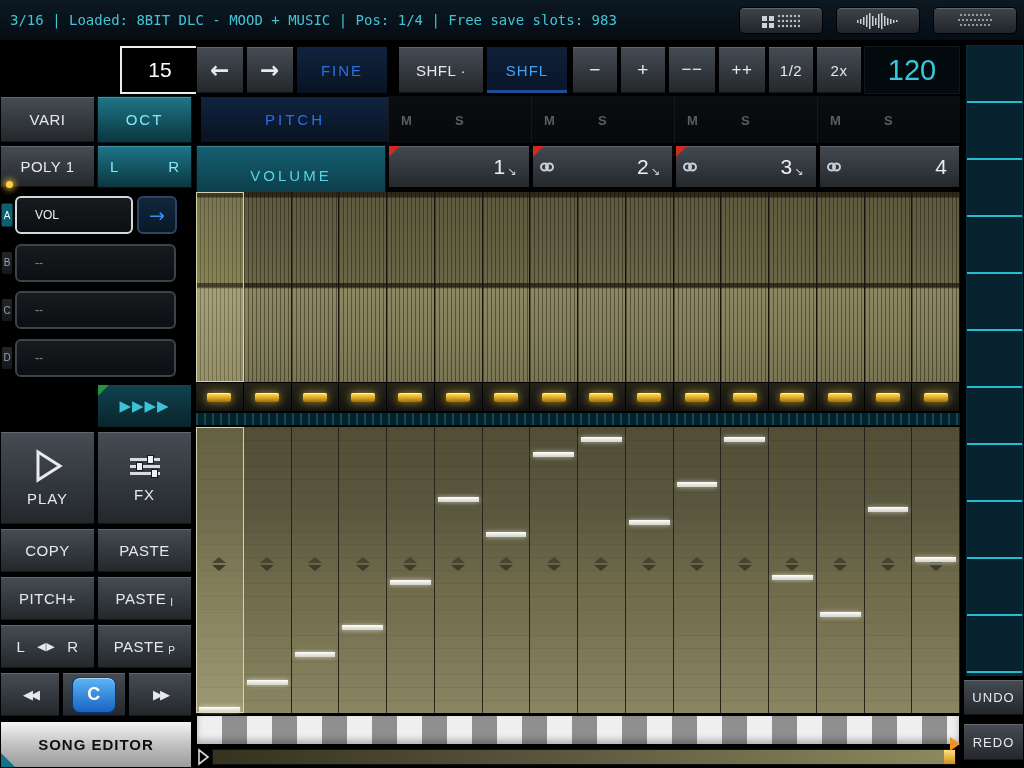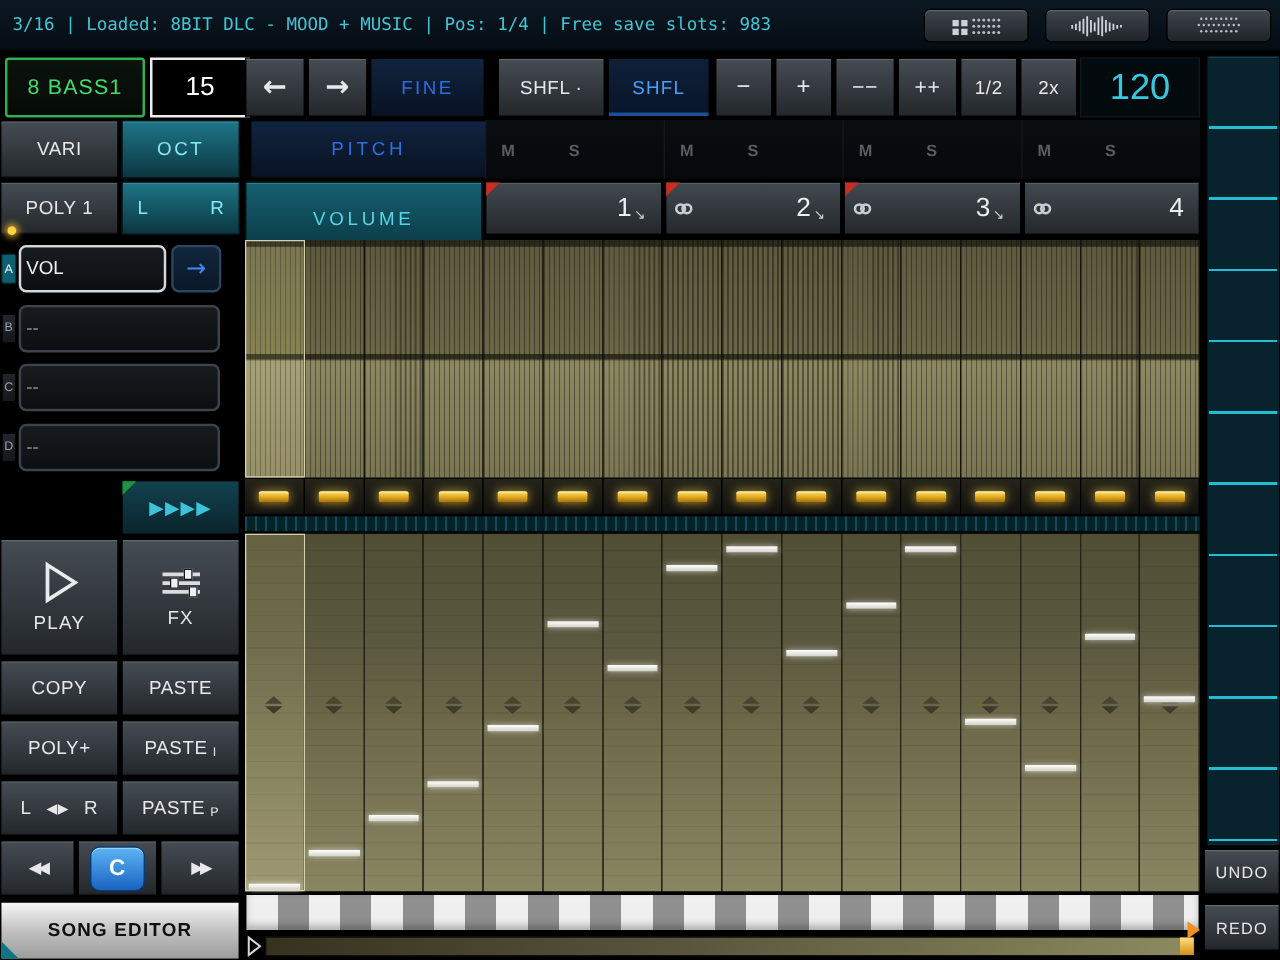--- a/index.html
+++ b/index.html
@@ -55,21 +55,21 @@
   border-bottom:14px solid #0f7486;border-right:14px solid transparent}
 
 #slots{position:absolute;left:0;top:194px;width:192px;height:190px}
 .slot-row{position:absolute;left:0;width:192px;height:42px}
 .slot-chip{position:absolute;left:1px;top:9px;width:12px;height:24px;display:flex;align-items:center;
   justify-content:center;font-size:10px;color:#9aa2a8;background:linear-gradient(180deg,#20262b,#14181c);
   border:1px solid #000;border-radius:2px}
 .slot-chip.active{background:#0e6070;color:#eafcff;border-color:#063038}
 .slot-box{position:absolute;left:15px;top:2px;width:161px;height:38px;border-radius:6px;
   border:2px solid #3c434a;background:linear-gradient(180deg,#171b1f,#0c0f12);
-  color:#878d93;font-size:15px;line-height:34px;padding-left:4px}
+  color:#878d93;font-size:12px;line-height:34px;padding-left:18px}
 .slot-box.active{width:118px;border-color:#d4d8dc;color:#eef1f3}
 .slot-arrow-btn{position:absolute;left:137px;top:2px;width:40px;height:38px;border-radius:6px;
   border:2px solid #2c4562;background:linear-gradient(180deg,#11263c,#0a1828);color:#3f8df0;
   font-size:19px;display:flex;align-items:center;justify-content:center;font-family:"DejaVu Sans",sans-serif}
 
 .ms-row{position:absolute;left:388px;top:96px;width:572px;height:47px;
   background:linear-gradient(180deg,#0b0e11,#060809);display:flex}
 .ms-group{position:relative;flex:1;border-left:1px solid #16191c}
 .ms-label{position:absolute;top:50%;transform:translateY(-50%);color:#575e64;font-size:13px;font-weight:bold}
 .sections-row{position:absolute;left:388px;top:145px;width:572px;height:43px;display:flex;gap:2px}
@@ -213,21 +213,20 @@
             <circle cx="18" cy="13" r="1"></circle>
             <circle cx="22" cy="13" r="1"></circle>
             <circle cx="26" cy="13" r="1"></circle>
             <circle cx="30" cy="13" r="1"></circle>
             <circle cx="34" cy="13" r="1"></circle>
         </g>
       </svg>
     </div>
   </div>
 
-  <div class="cell preset" style="left:4px;top:46px;width:112px;height:48px">8 BASS1</div>
   <div class="cell pattern" style="left:120px;top:46px;width:80px;height:48px">15</div>
   <div class="cell btn arrow-btn" style="left:196px;top:46px;width:48px;height:48px">←</div>
   <div class="cell btn arrow-btn" style="left:246px;top:46px;width:48px;height:48px">→</div>
   <div class="cell navy fine" style="left:296px;top:46px;width:92px;height:48px">FINE</div>
   <div class="cell btn" style="left:398px;top:46px;width:86px;height:48px">SHFL ·</div>
   <div class="cell shfl-on" style="left:486px;top:46px;width:82px;height:48px;display:flex;align-items:center;justify-content:center;font-size:15px;letter-spacing:1px">SHFL</div>
   <div class="cell btn" style="left:572px;top:46px;width:46px;height:48px;font-size:19px">−</div>
   <div class="cell btn" style="left:620px;top:46px;width:46px;height:48px;font-size:19px">+</div>
   <div class="cell btn" style="left:668px;top:46px;width:48px;height:48px;font-size:17px">−−</div>
   <div class="cell btn" style="left:718px;top:46px;width:48px;height:48px;font-size:17px">++</div>
@@ -338,21 +337,21 @@
       <div class="fx-line">
           <i style="left:6px"></i>
         </div>
       <div class="fx-line">
           <i style="left:21px"></i>
         </div>
     </div>
     <div class="big-lbl">FX</div>
   </div>
   <div class="cell btn" style="left:97px;top:528px;width:95px;height:45px">PASTE</div>
-  <div class="cell btn" style="left:0;top:576px;width:95px;height:45px">POLY+</div>
+  <div class="cell btn" style="left:0;top:576px;width:95px;height:45px">PITCH+</div>
   <div class="cell btn" style="left:97px;top:576px;width:95px;height:45px">
     <span>PASTE</span>
     <span class="sub">I</span>
   </div>
   <div class="cell btn lr" style="left:0;top:624px;width:95px;height:45px">
     <span>L</span>
     <span class="icon-font" style="font-size:11px">◀▶</span>
     <span>R</span>
   </div>
   <div class="cell btn" style="left:97px;top:624px;width:95px;height:45px">

